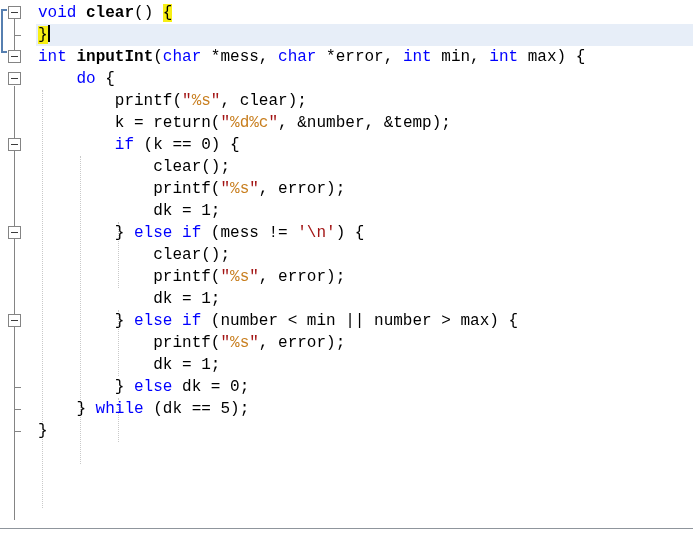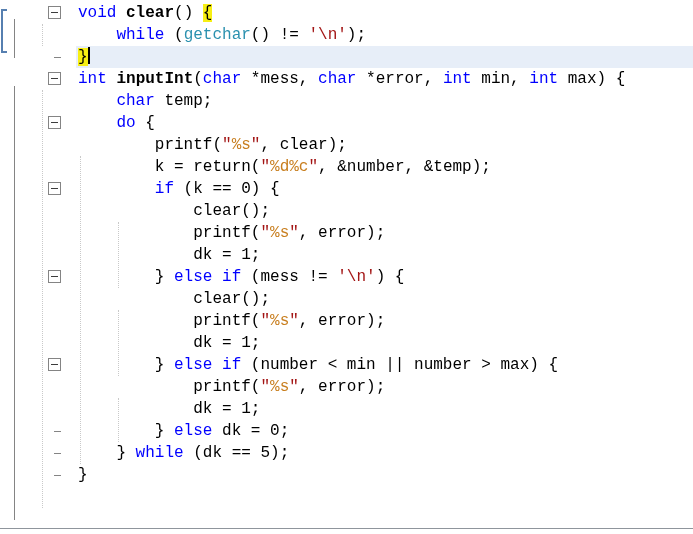--- a/index.html
+++ b/index.html
@@ -1,18 +1,18 @@
 <!DOCTYPE html>
 <html><head>
 <meta charset="utf-8">
 <style>
   html,body{margin:0;padding:0;background:#fff;}
   .screen{position:relative;width:693px;height:534px;background:#ffffff;overflow:hidden;
           font-family:"Liberation Mono", monospace;font-size:16px;line-height:22px;color:#000;}
-  .code-layer{position:absolute;left:0;top:2px;right:0;padding-left:40px;}
+  .code-layer{position:absolute;left:0;top:2px;right:0;}
   .code-line{position:relative;height:22px;white-space:pre;padding-left:38px;box-sizing:border-box;}
   .code-line > .seg{position:relative;z-index:2;}
   .code-line.current::before{content:"";position:absolute;left:36px;right:0;top:0;height:22px;
           background:#e7eef8;z-index:0;}
   
   .c-kw{color:var(--kw);}
   .c-fn{font-weight:bold;color:var(--fn);}
   .c-call{color:var(--call);}
   .c-str{color:var(--str);}
   .c-fmt{color:var(--fmt);}
@@ -41,24 +41,22 @@
 
   <div class="indent-guide" style="left:42px;top:24px;height:22px;"></div>
   <div class="indent-guide" style="left:42px;top:90px;height:418px;"></div>
   <div class="indent-guide" style="left:80px;top:156px;height:308px;"></div>
   <div class="indent-guide" style="left:118px;top:222px;height:66px;"></div>
   <div class="indent-guide" style="left:118px;top:310px;height:66px;"></div>
   <div class="indent-guide" style="left:118px;top:398px;height:44px;"></div>
 
   <div class="code-layer" id="code-layer">
       <div class="code-line"><div class="fold-box"></div><span class="seg c-kw">void</span><span class="seg"> </span><span class="seg c-fn">clear</span><span class="seg">() </span><span class="seg c-hl">{</span></div>
-      <div class="code-line"><span class="seg">    </span><span class="seg c-kw">while</span><span class="seg"> (</span><span class="seg c-call">getchar</span><span class="seg">() != </span><span class="seg c-str">'\n'</span><span class="seg">);</span></div>
       <div class="code-line current"><div class="fold-end"></div><span class="seg c-hl">}</span><span class="caret"></span></div>
       <div class="code-line"><div class="fold-box"></div><span class="seg c-kw">int</span><span class="seg"> </span><span class="seg c-fn">inputInt</span><span class="seg">(</span><span class="seg c-kw">char</span><span class="seg"> *mess, </span><span class="seg c-kw">char</span><span class="seg"> *error, </span><span class="seg c-kw">int</span><span class="seg"> min, </span><span class="seg c-kw">int</span><span class="seg"> max) {</span></div>
-      <div class="code-line"><span class="seg">    </span><span class="seg c-kw">char</span><span class="seg"> temp;</span></div>
       <div class="code-line"><div class="fold-box"></div><span class="seg">    </span><span class="seg c-kw">do</span><span class="seg"> {</span></div>
       <div class="code-line"><span class="seg">        printf(</span><span class="seg c-str">"</span><span class="seg c-fmt">%s</span><span class="seg c-str">"</span><span class="seg">, clear);</span></div>
       <div class="code-line"><span class="seg">        k = return(</span><span class="seg c-str">"</span><span class="seg c-fmt">%d%c</span><span class="seg c-str">"</span><span class="seg">, &amp;number, &amp;temp);</span></div>
       <div class="code-line"><div class="fold-box"></div><span class="seg">        </span><span class="seg c-kw">if</span><span class="seg"> (k == 0) {</span></div>
       <div class="code-line"><span class="seg">            clear();</span></div>
       <div class="code-line"><span class="seg">            printf(</span><span class="seg c-str">"</span><span class="seg c-fmt">%s</span><span class="seg c-str">"</span><span class="seg">, error);</span></div>
       <div class="code-line"><span class="seg">            dk = 1;</span></div>
       <div class="code-line"><div class="fold-box"></div><span class="seg">        } </span><span class="seg c-kw">else</span><span class="seg"> </span><span class="seg c-kw">if</span><span class="seg"> (mess != </span><span class="seg c-str">'\n'</span><span class="seg">) {</span></div>
       <div class="code-line"><span class="seg">            clear();</span></div>
       <div class="code-line"><span class="seg">            printf(</span><span class="seg c-str">"</span><span class="seg c-fmt">%s</span><span class="seg c-str">"</span><span class="seg">, error);</span></div>

